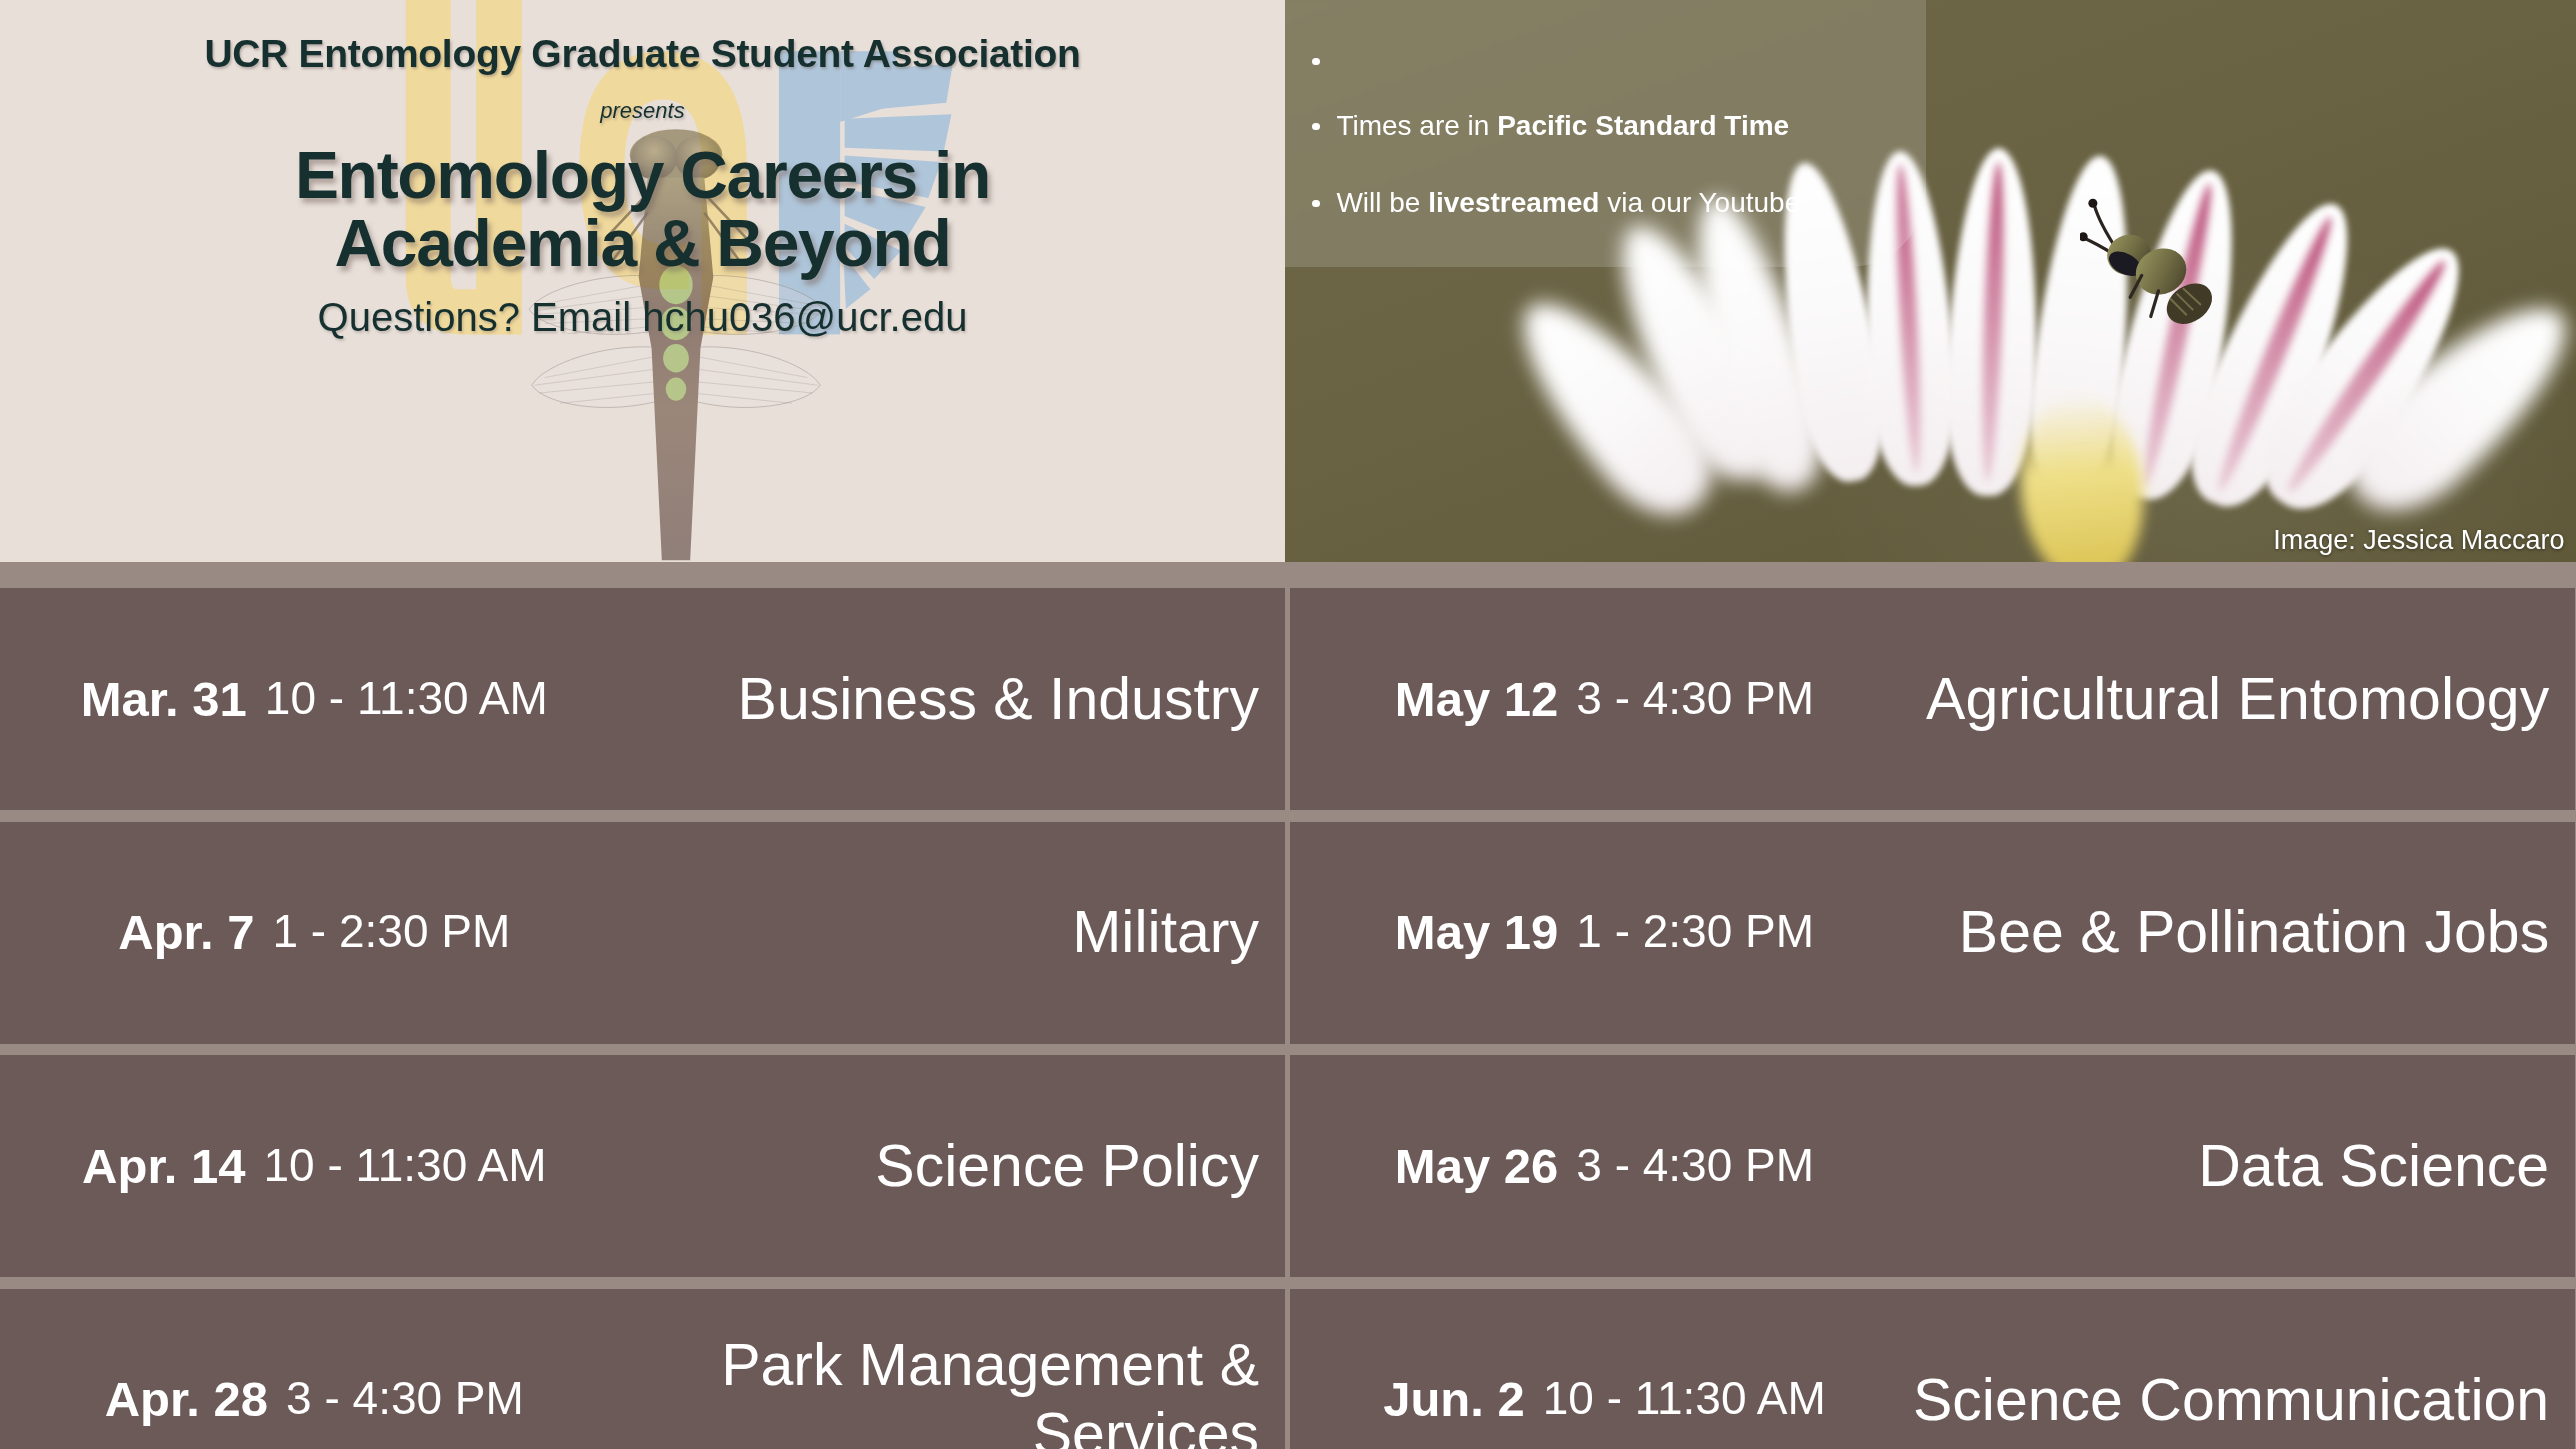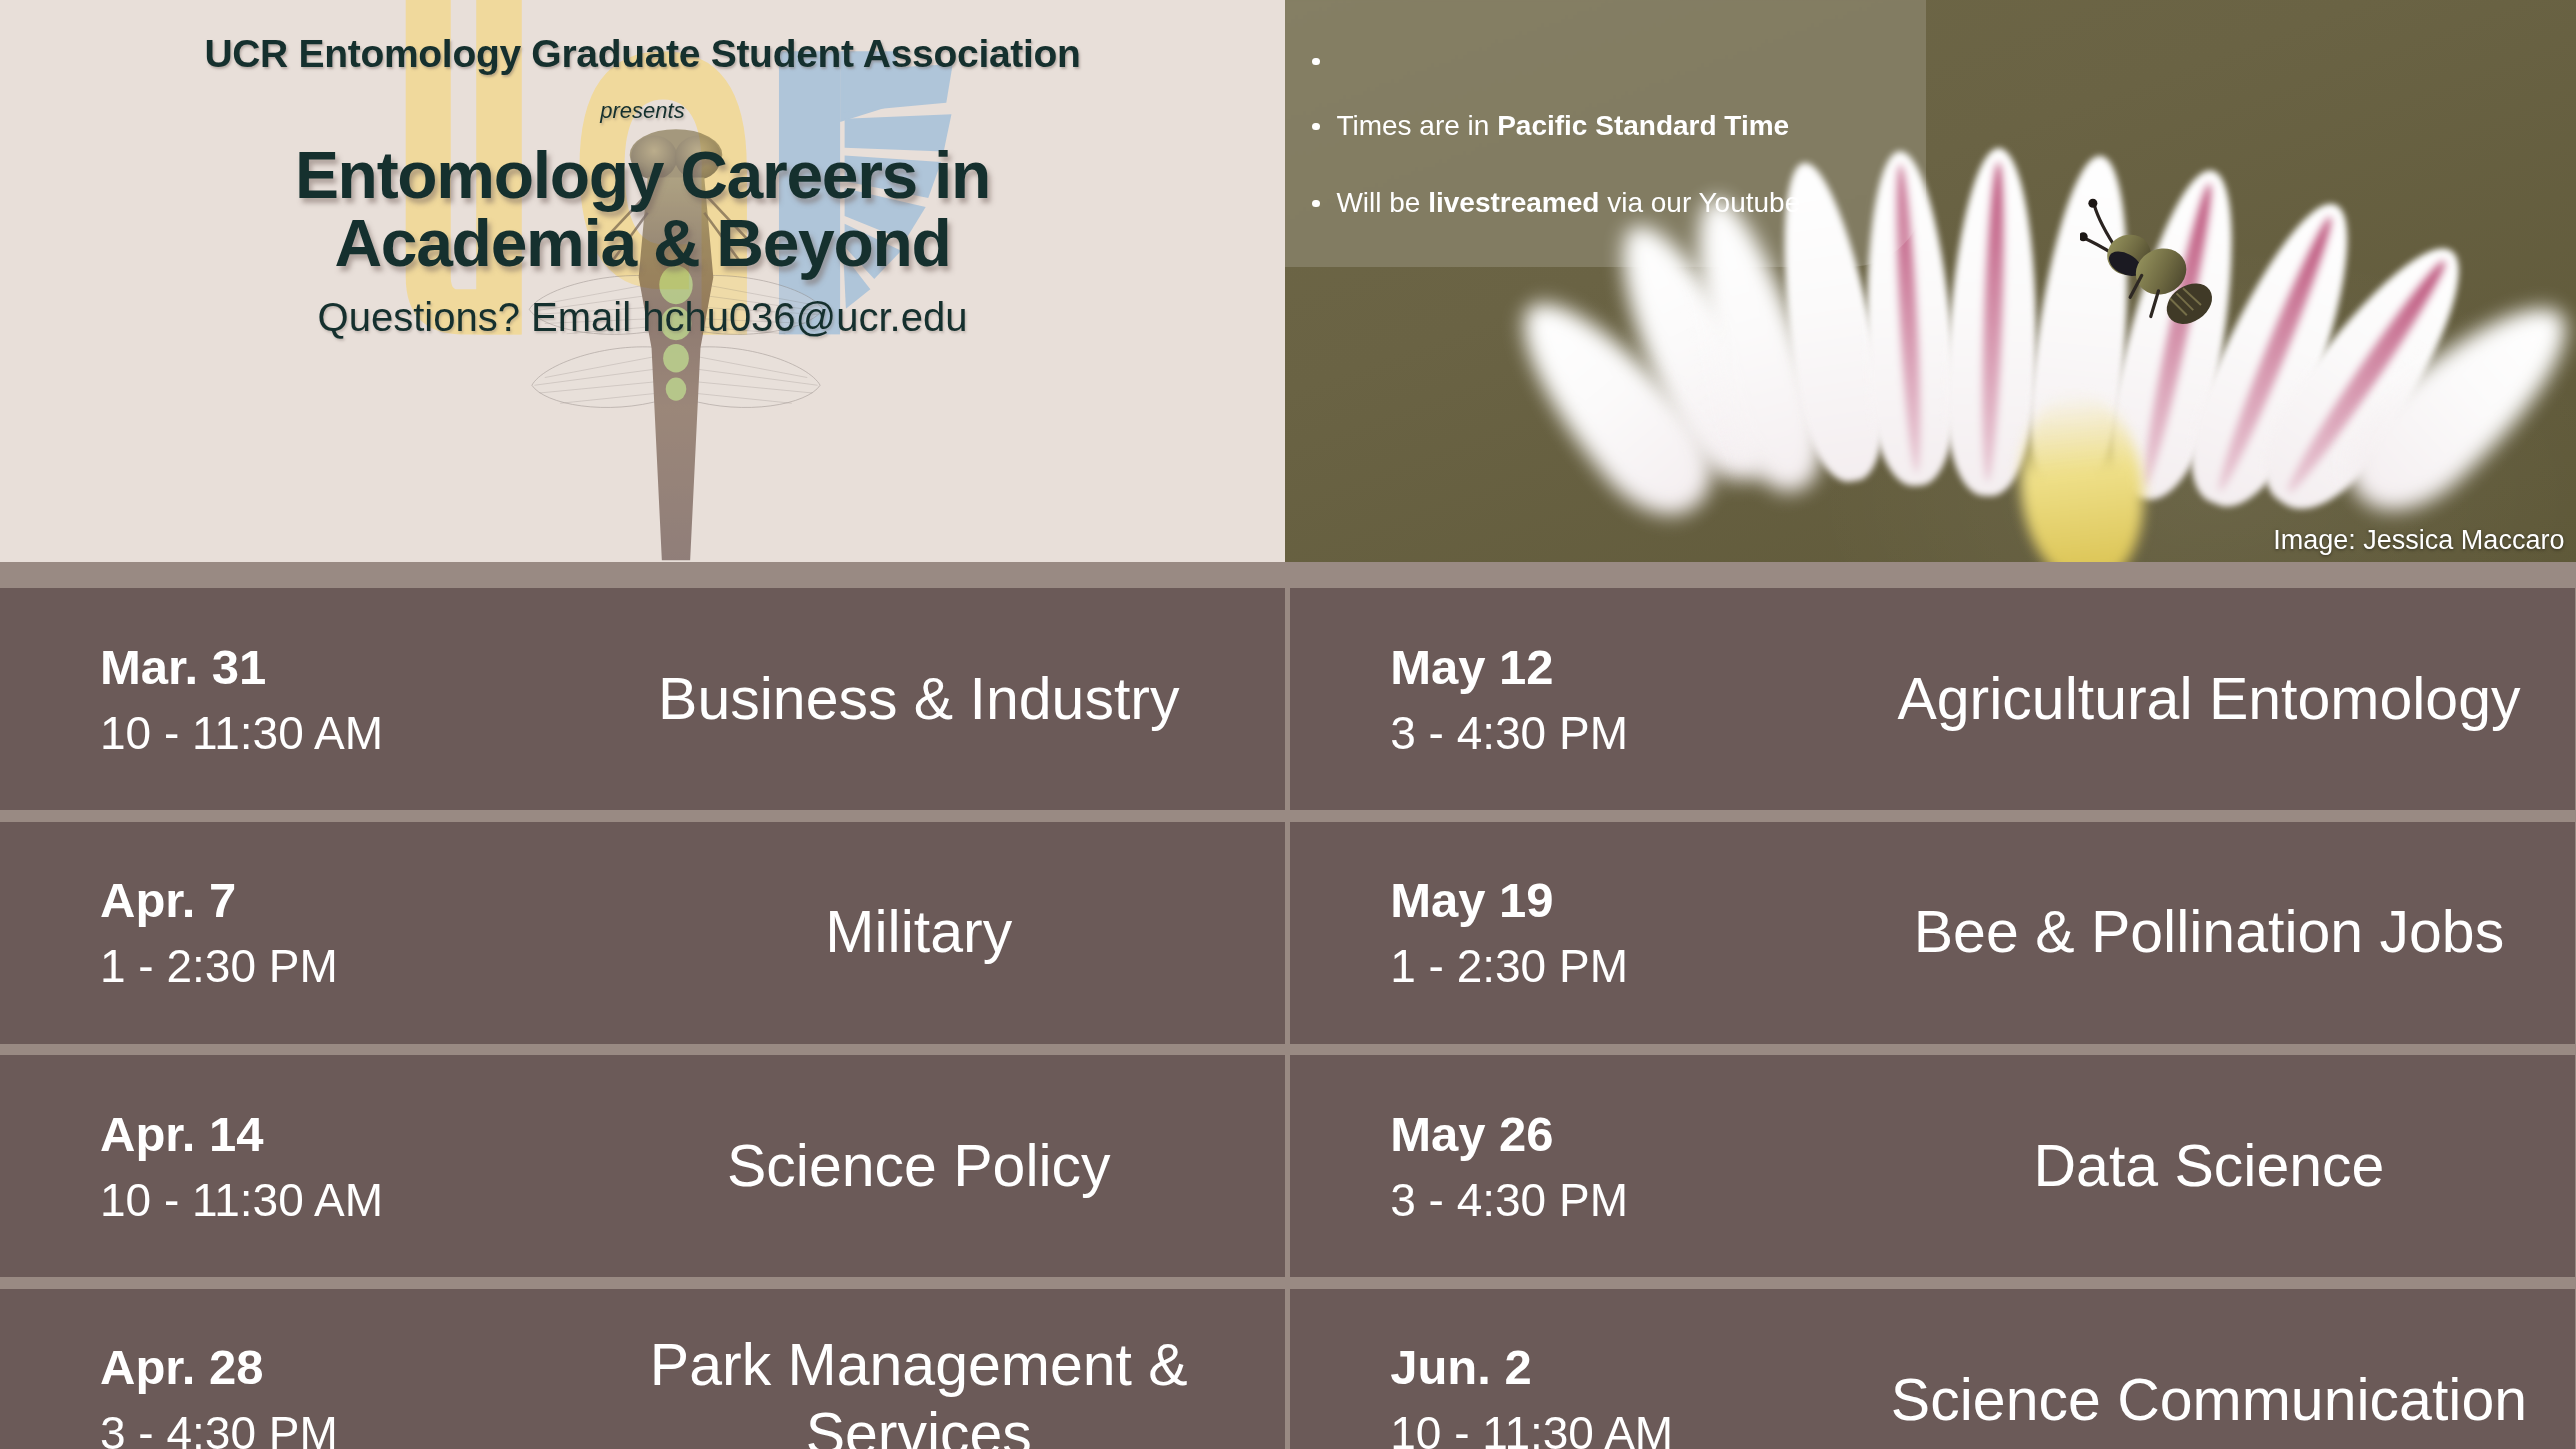--- a/index.html
+++ b/index.html
@@ -158,29 +158,29 @@
   .col-gap { background:#998a83; }
 
   .cell {
     background:#6b5a58;
     display:grid;
     grid-template-columns:43% 57%;
     align-items:center;
     color:#ffffff;
   }
   .cell .when {
-    padding-left:100px;
-    display:flex; flex-direction:column; justify-content:center;
+    padding-left:76px;
+    display:flex; flex-direction:row; justify-content:center;
     gap:18px;
   }
   .cell .date  { font-size:49px; font-weight:700; line-height:1; }
   .cell .time  { font-size:46px; font-weight:400; line-height:1; }
   .cell .topic {
     font-size:59px; font-weight:400; line-height:1.16;
-    text-align:center; padding:0 26px;
+    text-align:right; padding:0 26px;
   }
 </style>
 </head>
 <body>
 
 <div class="header">
 
   <div class="title-panel">
 
     <svg class="ucr-mark" viewBox="0 0 900 620">

